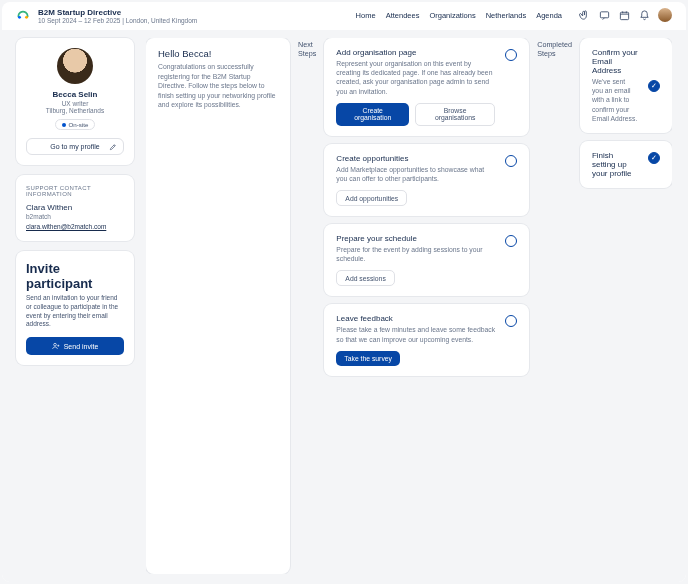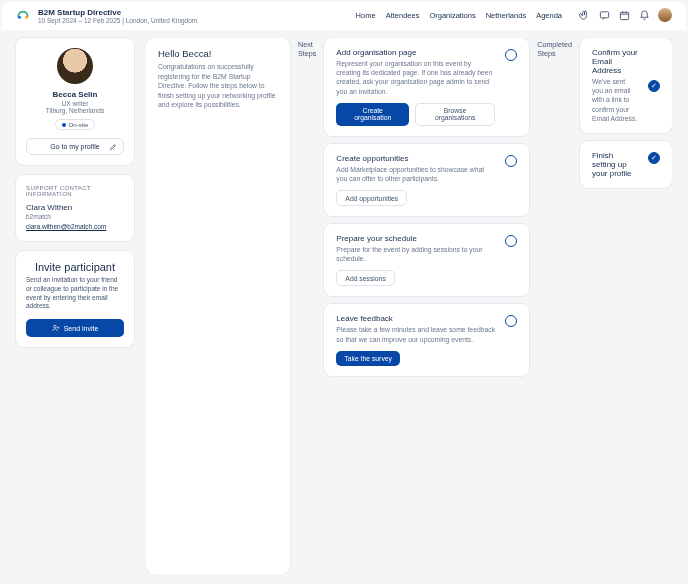--- a/index.html
+++ b/index.html
@@ -35,21 +35,21 @@
 .badge-os { display:inline-flex; align-items:center; gap:3px; border:1px solid #dfe1e6; border-radius:8px; padding:1px 6px; margin-top:5px; font-size:6.2px; color:#42526e;}
 .dot-blue{width:4px;height:4px;border-radius:50%;background:#0052cc;}
 .profile-btn { margin-top:8px; display:flex; align-items:center; justify-content:center; gap:6px; border:1px solid #dfe1e6; border-radius:6px; padding:4px 0; font-size:7px; font-weight:500; position:relative;}
 .pencil { width:8px;height:8px; }
 
 .sc-label { font-size:6px; letter-spacing:0.4px; color:#6b778c; text-transform:uppercase; margin-bottom:6px;}
 .contact-name { font-size:8px; font-weight:500; }
 .contact-org { font-size:6.5px; color:#6b778c; margin-top:1px;}
 .contact-email { font-size:6.5px; color:#172b4d; text-decoration:underline; margin-top:3px; display:inline-block;}
 
-.invite-title { font-size:11px; font-weight:400;text-align:center;}
+.invite-title { font-size:13px; font-weight:700;}
 .invite-desc { font-size:6.5px; color:#42526e; margin-top:3px; line-height:1.35;}
 .btn-primary { background:#0747a6; color:#fff; border:none; border-radius:5px; padding:5px 0; font-size:7px; font-weight:500; width:100%; margin-top:8px; display:flex; align-items:center; justify-content:center; gap:4px;}
 
 .right { flex:1; display:flex; flex-direction:row; gap:8px; overflow:hidden;}
 .welcome { background:#fff; border-radius:8px; padding:10px 12px; box-shadow: 0 0 0 1px rgba(9,30,66,0.06);}
 .welcome h1 { font-size:9.5px; font-weight:500; margin-bottom:3px;}
 .welcome p { font-size:6.8px; color:#6b778c; line-height:1.4; max-width:320px;}
 .section-label { font-size:7.2px; color:#42526e; font-weight:500; margin-top:2px;}
 .step { background:#fff; border-radius:8px; padding:10px 12px; box-shadow:0 0 0 1px rgba(9,30,66,0.06); display:flex; gap:10px;}
 .step-body { flex:1; }

